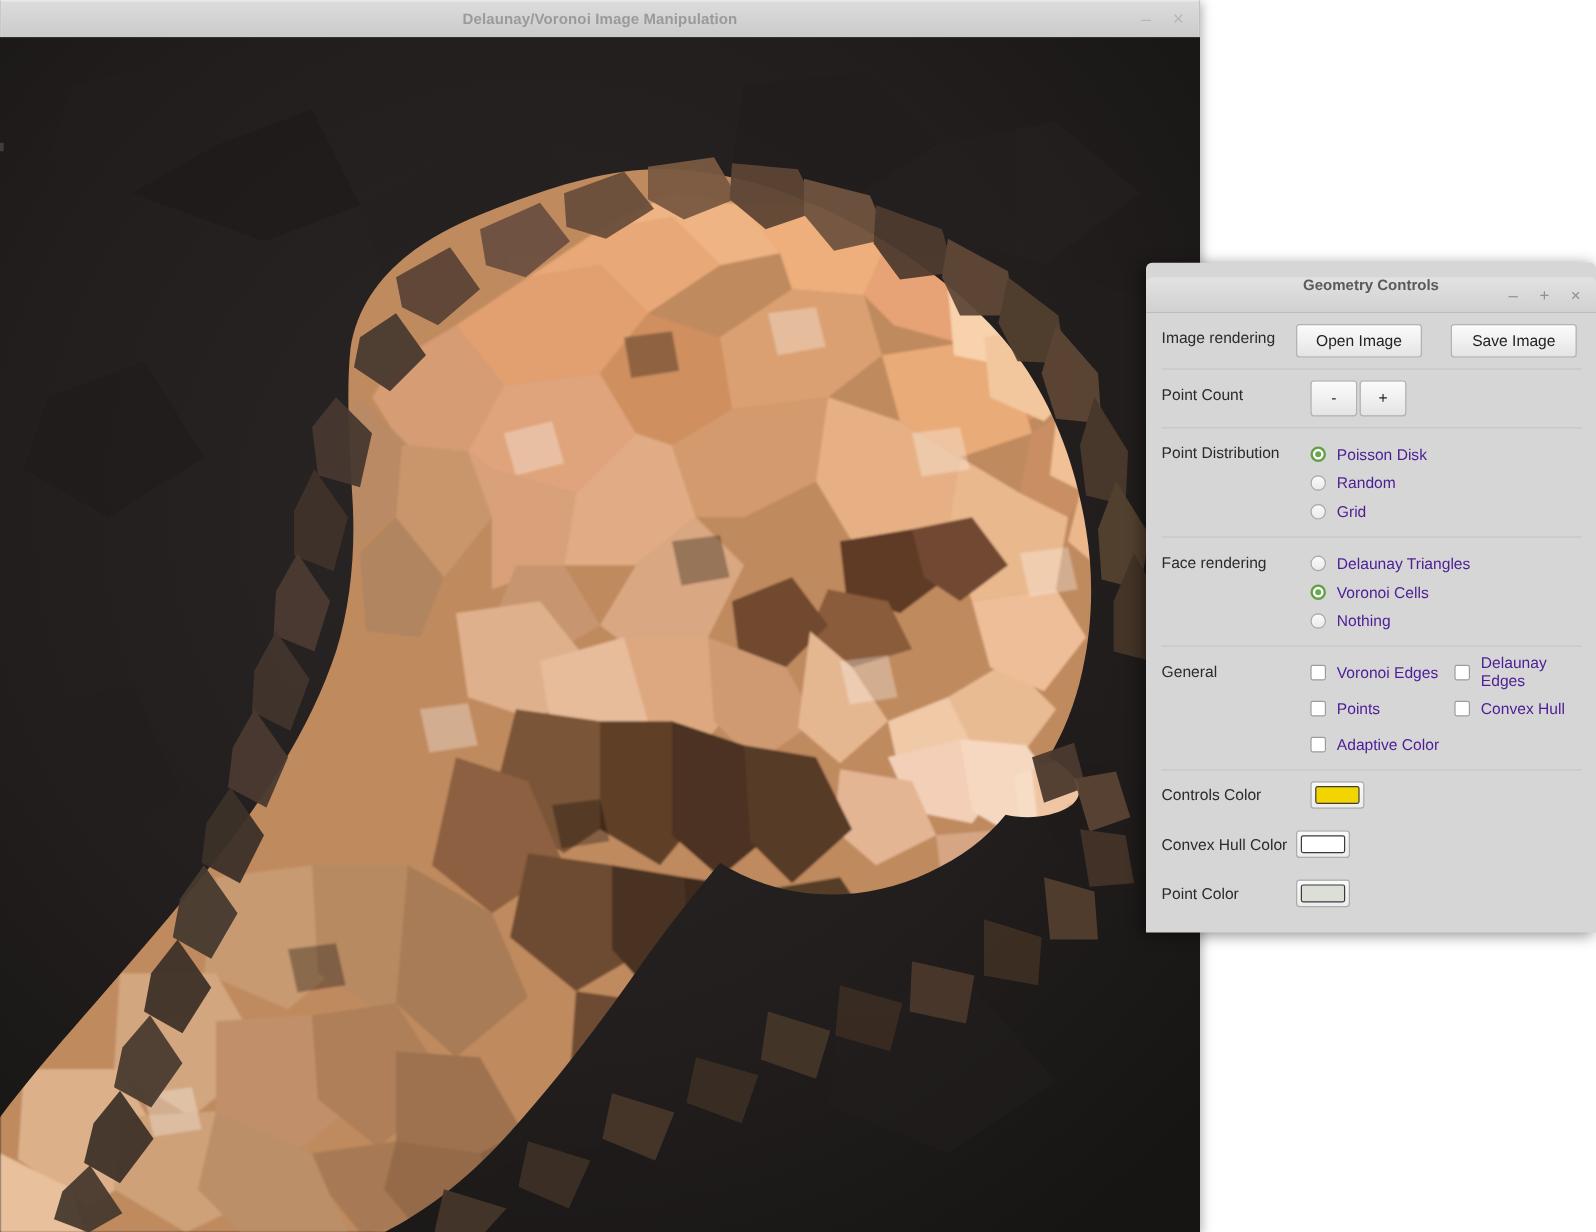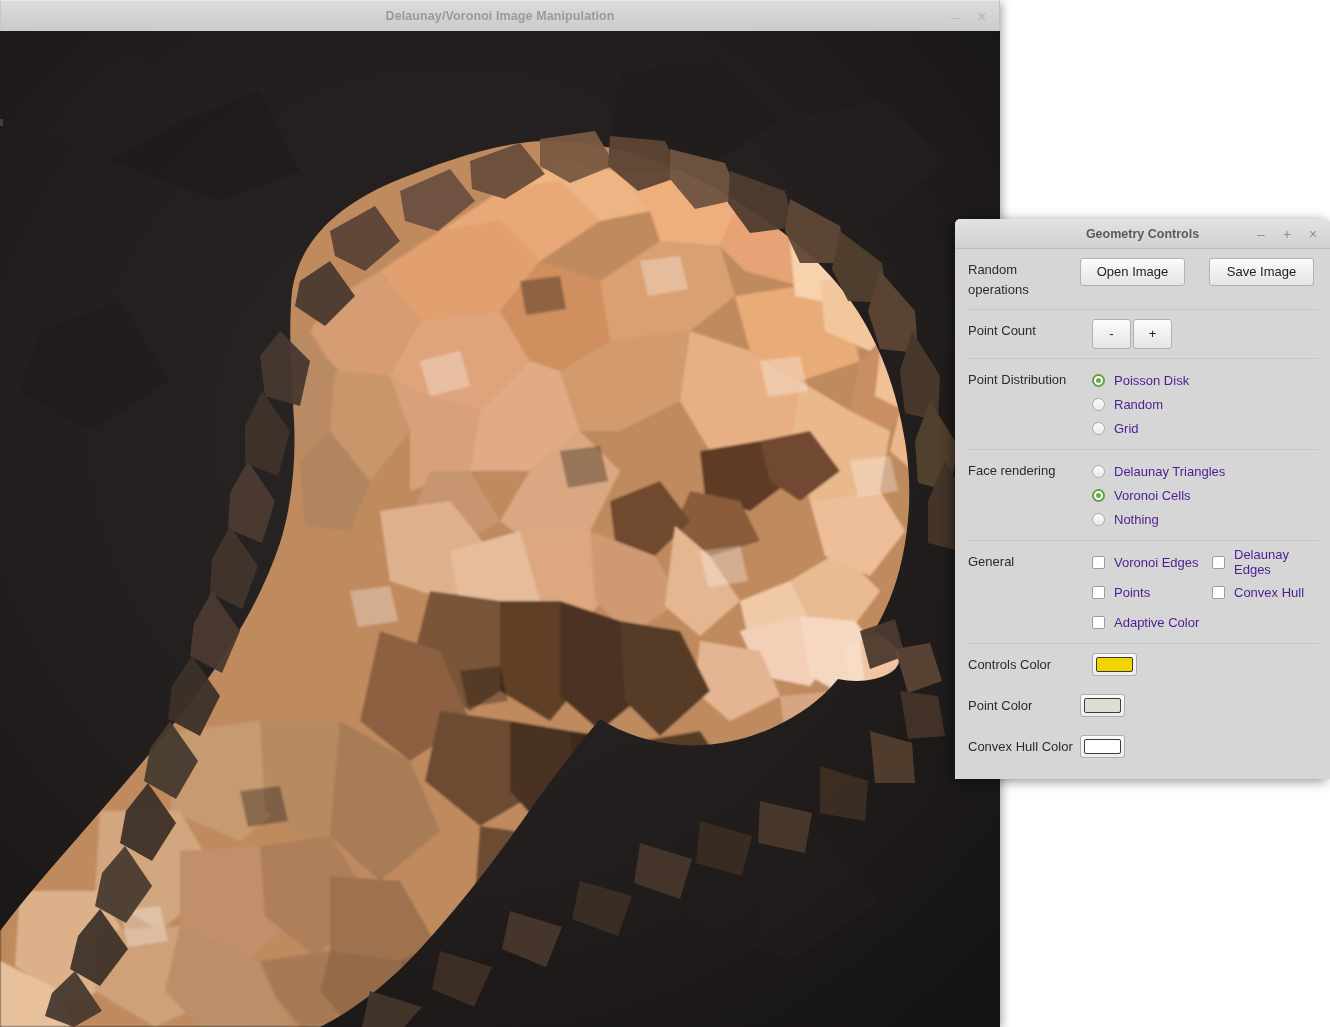--- a/index.html
+++ b/index.html
@@ -103,23 +103,24 @@
     box-shadow: -3px 2px 12px rgba(0,0,0,0.45);
     overflow: hidden;
   }
 
   .dlg-titlebar {
     position: relative;
     height: 29px;
     background: linear-gradient(to bottom, #e2e2e2 0%, #d8d8d8 60%, #d1d1d1 100%);
     border-bottom: 1px solid #bdbdbd;
     display: flex;
-    align-items: center;
+    align-items: flex-start;
     justify-content: center;
     border-radius: 5px 5px 0 0;
+    margin-top: 12px;
   }
 
   .dlg-title-text {
     font-size: 12.5px;
     font-weight: bold;
     color: #5a5a5a;
     user-select: none;
   }
 
   .dlg-win-buttons {
@@ -491,21 +492,21 @@
       <div class="dlg-win-buttons">
         <div class="dlg-win-btn">–</div>
         <div class="dlg-win-btn">+</div>
         <div class="dlg-win-btn">×</div>
       </div>
     </div>
 
     <div class="dlg-body">
 
       <div class="row">
-        <div class="row-label">Random operations</div>
+        <div class="row-label">Image rendering</div>
         <div class="row-content">
           <div class="btn-group">
             <div class="btn wide">Open Image</div>
             <div class="btn wide">Save Image</div>
           </div>
         </div>
       </div>
 
       <div class="row sep">
         <div class="row-label">Point Count</div>
@@ -586,33 +587,33 @@
         <div class="row-label">Controls Color</div>
         <div class="row-content">
           <div class="swatch-well">
             <div class="swatch" style="background:#f2d500"></div>
           </div>
         </div>
       </div>
 
 
       <div class="row">
+        <div class="row-label">Convex Hull Color</div>
+        <div class="row-content">
+          <div class="swatch-well">
+            <div class="swatch" style="background:#ffffff"></div>
+          </div>
+        </div>
+      </div>
+
+      <div class="row">
         <div class="row-label">Point Color</div>
         <div class="row-content">
           <div class="swatch-well">
             <div class="swatch" style="background:#dcdfd6"></div>
           </div>
         </div>
       </div>
 
-      <div class="row">
-        <div class="row-label">Convex Hull Color</div>
-        <div class="row-content">
-          <div class="swatch-well">
-            <div class="swatch" style="background:#ffffff"></div>
-          </div>
-        </div>
-      </div>
-
     </div>
   </div>
 
 </div>
 
 </body></html>

